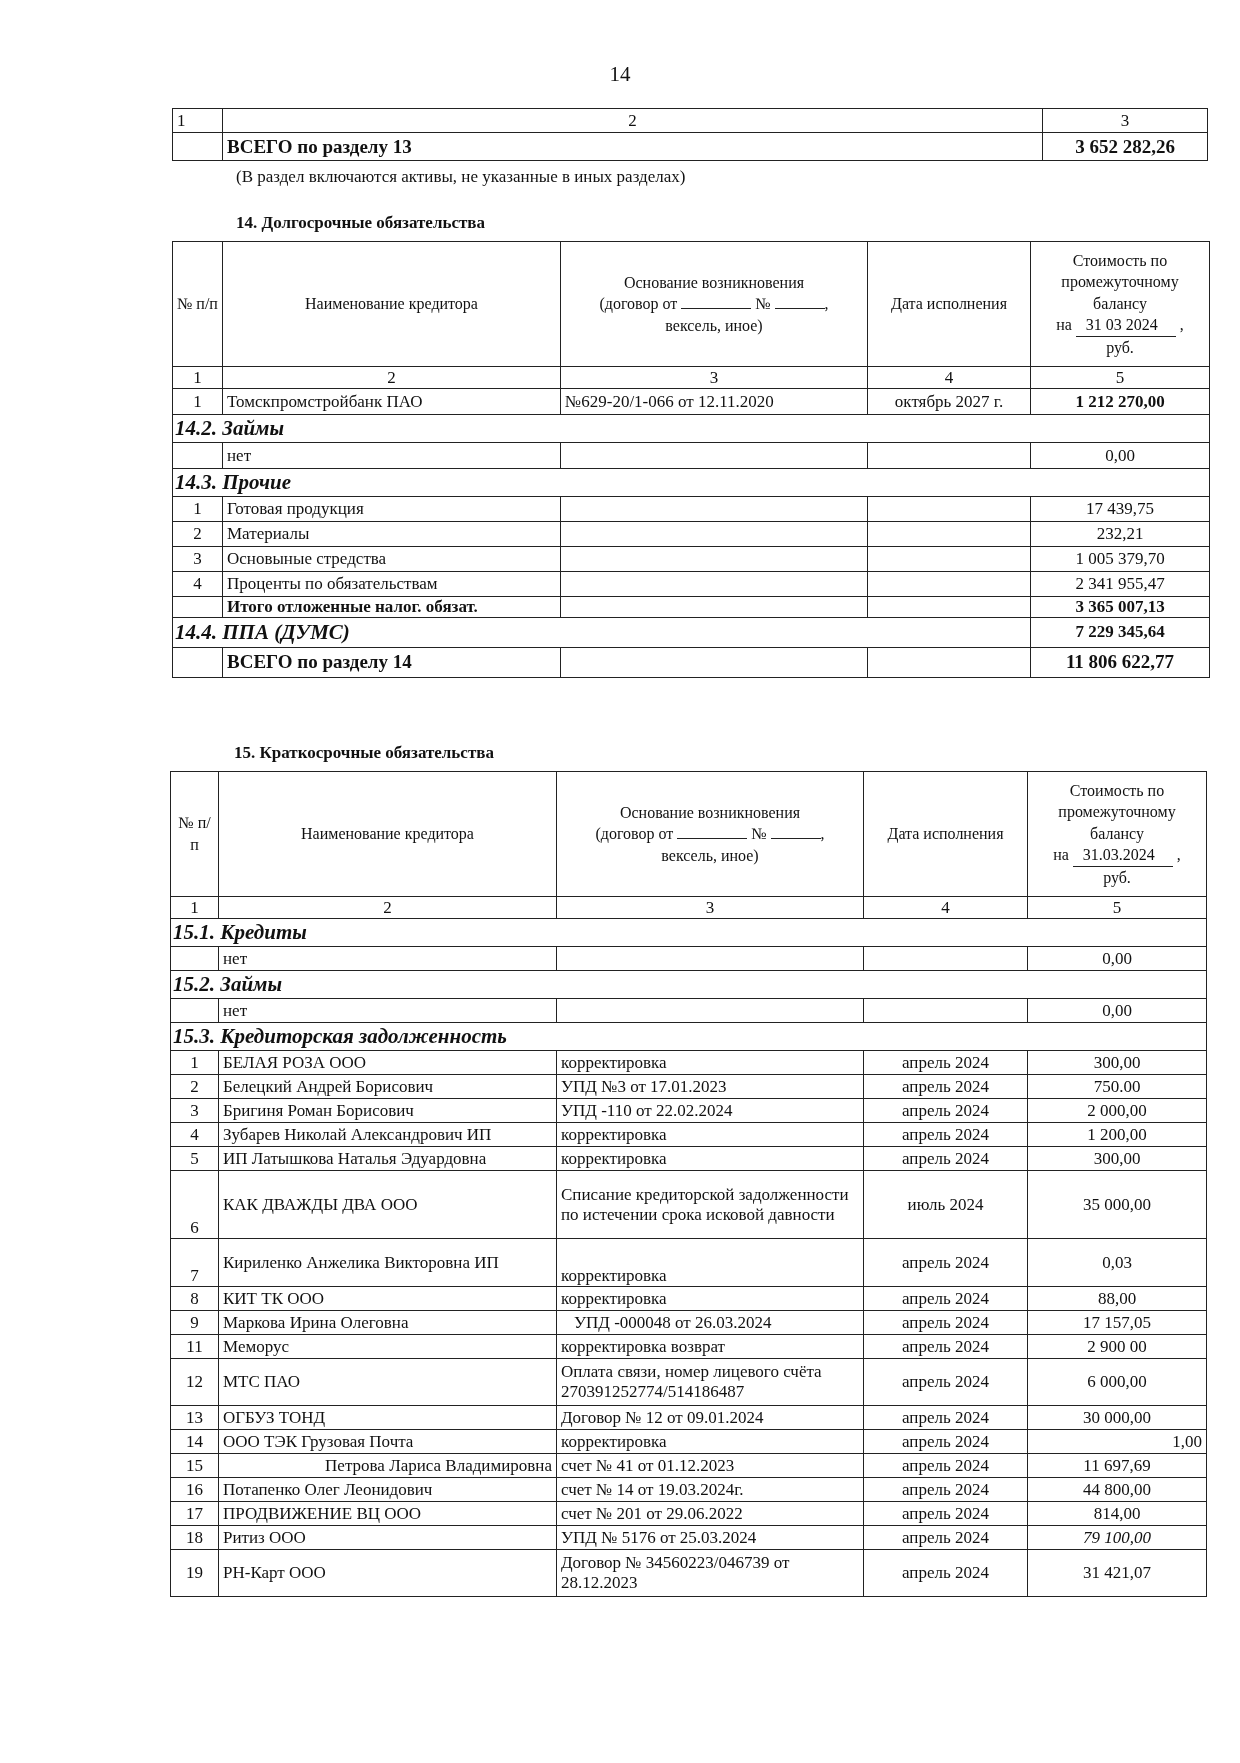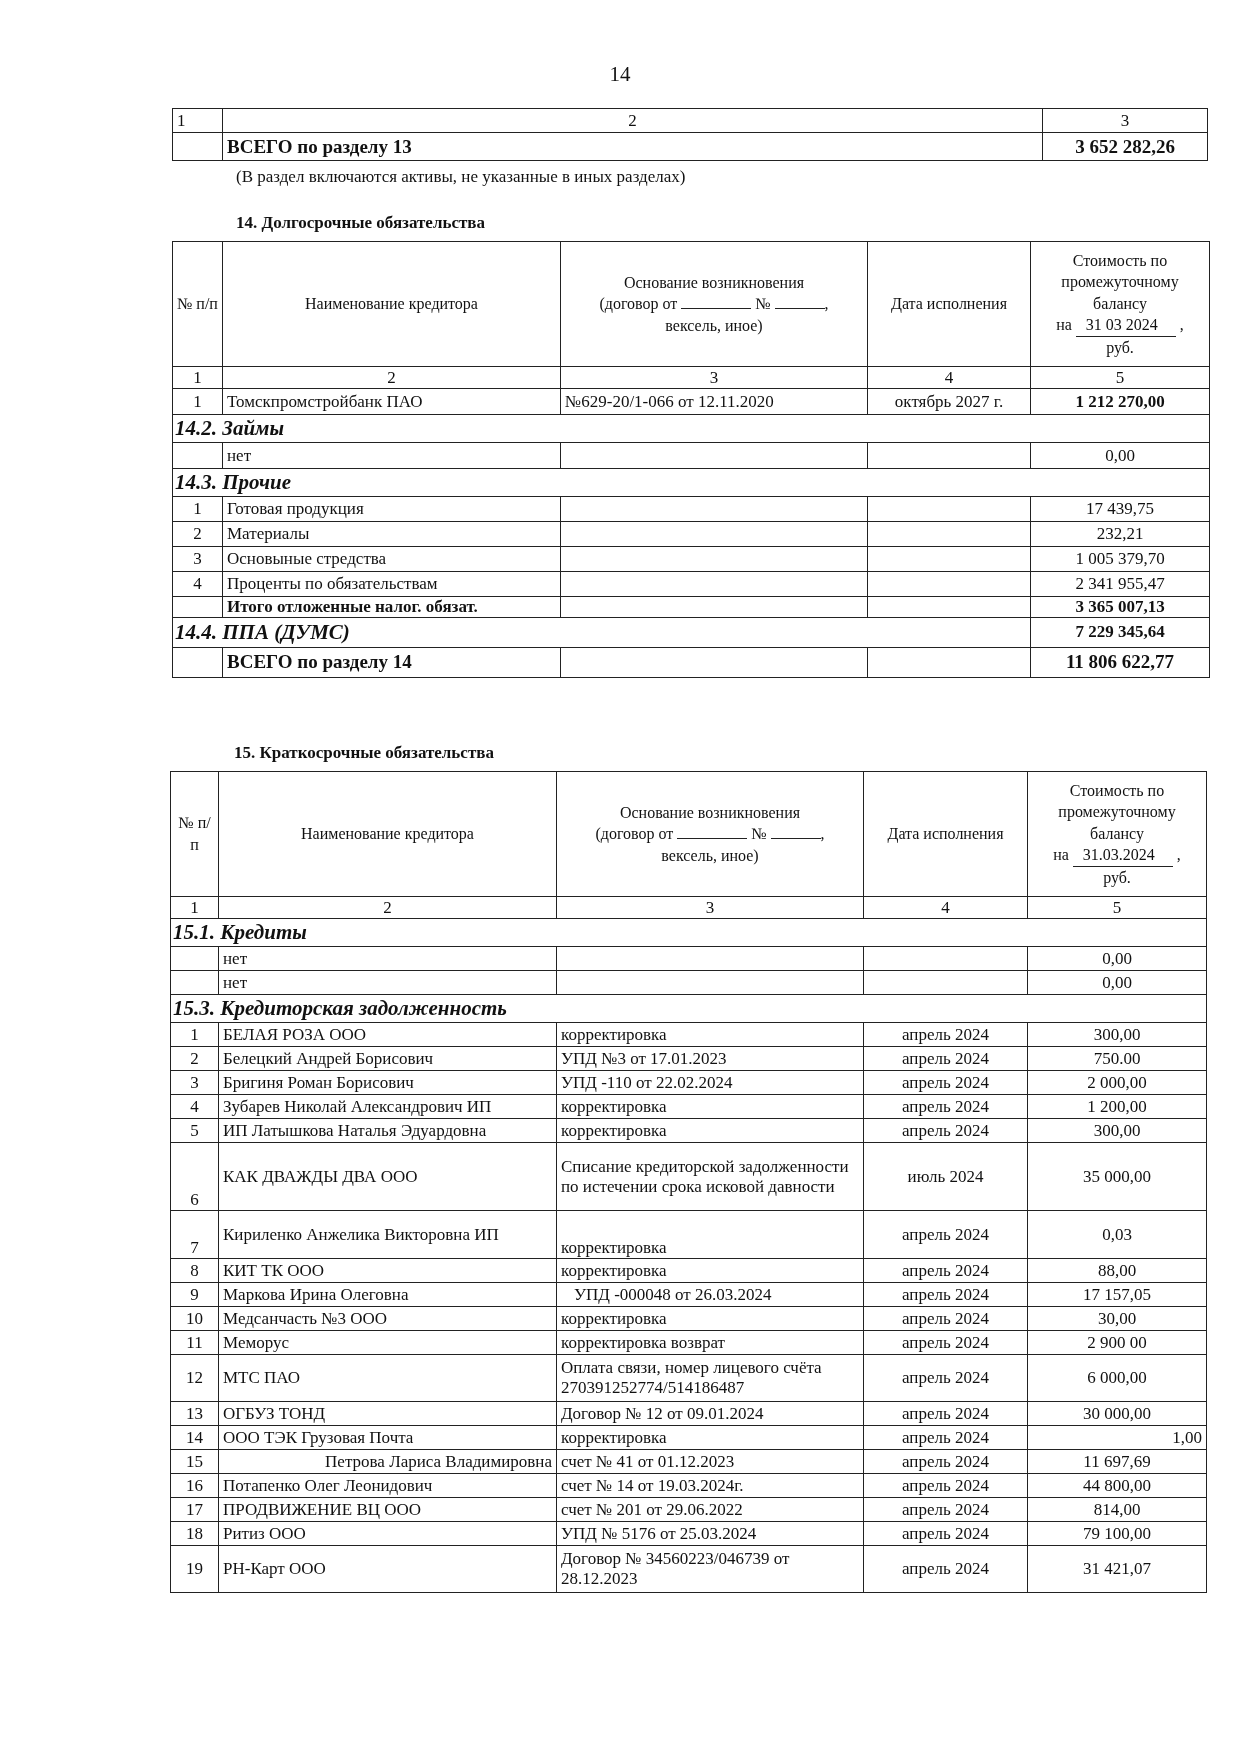--- a/index.html
+++ b/index.html
@@ -183,20 +183,23 @@
   <tr style="height:28px">
     <td colspan="5" class="sec">15.1. Кредиты</td>
   </tr>
   <tr style="height:24px">
     <td></td>
     <td>нет</td>
     <td></td>
         <td></td>
     <td class="c">0,00</td>
   </tr>
+  <tr style="height:28px">
+    <td colspan="5" class="sec">15.2. Займы</td>
+  </tr>
   <tr style="height:24px">
     <td></td>
     <td>нет</td>
     <td></td>
         <td></td>
     <td class="c">0,00</td>
   </tr>
   <tr style="height:28px">
     <td colspan="5" class="sec">15.3. Кредиторская задолженность</td>
   </tr>
@@ -259,27 +262,20 @@
         <td class="c" style="vertical-align: middle;">88,00</td>
       </tr>
       <tr style="height: 24px;">
         <td class="c" style="vertical-align: middle;">9</td>
         <td style="vertical-align: middle;">Маркова Ирина Олеговна</td>
         <td style="vertical-align: middle; padding-left: 17px;">УПД -000048 от 26.03.2024</td>
         <td class="c" style="vertical-align: middle;">апрель 2024</td>
         <td class="c" style="vertical-align: middle;">17 157,05</td>
       </tr>
       <tr style="height: 24px;">
-        <td class="c" style="vertical-align: middle;">10</td>
-        <td style="vertical-align: middle;">Медсанчасть №3 ООО</td>
-        <td style="vertical-align: middle;">корректировка</td>
-        <td class="c" style="vertical-align: middle;">апрель 2024</td>
-        <td class="c" style="vertical-align: middle;">30,00</td>
-      </tr>
-      <tr style="height: 24px;">
         <td class="c" style="vertical-align: middle;">11</td>
         <td style="vertical-align: middle;">Меморус</td>
         <td style="vertical-align: middle;">корректировка возврат</td>
         <td class="c" style="vertical-align: middle;">апрель 2024</td>
         <td class="c" style="vertical-align: middle;">2 900 00</td>
       </tr>
       <tr style="height: 47px;">
         <td class="c" style="vertical-align: middle;">12</td>
         <td style="vertical-align: middle;">МТС ПАО</td>
         <td style="vertical-align: middle;">Оплата связи, номер лицевого счёта 270391252774/514186487</td>
@@ -319,21 +315,21 @@
         <td style="vertical-align: middle;">ПРОДВИЖЕНИЕ ВЦ ООО</td>
         <td style="vertical-align: middle;">счет № 201 от 29.06.2022</td>
         <td class="c" style="vertical-align: middle;">апрель 2024</td>
         <td class="c" style="vertical-align: middle; font-family: Liberation Serif, serif;">814,00</td>
       </tr>
       <tr style="height: 24px;">
         <td class="c" style="vertical-align: middle;">18</td>
         <td style="vertical-align: middle;">Ритиз ООО</td>
         <td style="vertical-align: middle;">УПД № 5176 от 25.03.2024</td>
         <td class="c" style="vertical-align: middle;">апрель 2024</td>
-        <td class="c" style="vertical-align: middle;">79 100,00</td>
+        <td class="c" style="vertical-align: middle; font-style: italic;">79 100,00</td>
       </tr>
       <tr style="height: 47px;">
         <td class="c" style="vertical-align: middle;">19</td>
         <td style="vertical-align: middle;">РН-Карт ООО</td>
         <td style="vertical-align: middle; margin-left: 28px;">Договор № 34560223/046739 от 28.12.2023</td>
         <td class="c" style="vertical-align: middle;">апрель 2024</td>
         <td class="c" style="vertical-align: middle;">31 421,07</td>
       </tr>
     </tbody>
 </table>

